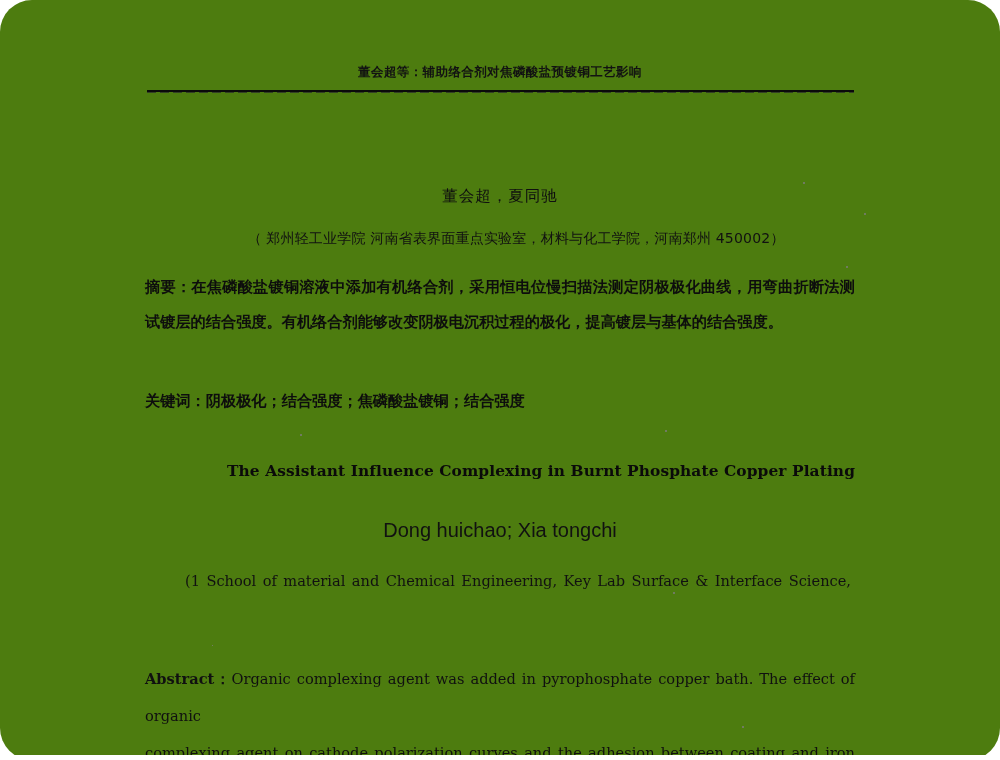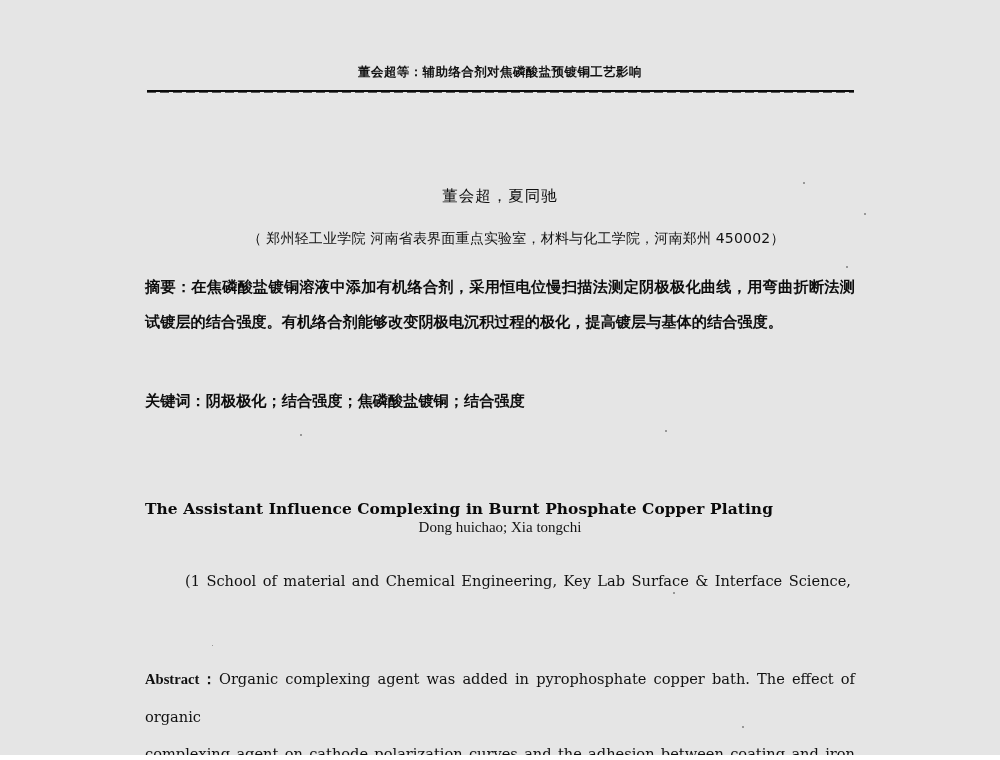--- a/index.html
+++ b/index.html
@@ -13,21 +13,22 @@
     overflow: hidden;
     font-family: "DejaVu Serif", "Liberation Serif", serif;
     color: #0d0d0d;
     position: relative;
   }
 
   
   .page {
     position: absolute;
     inset: 0;
-    background: #e5e5e5;
+    background: #4d7c0f;
+    border-radius: 32px;
   }
 
   .content {
     position: absolute;
     left: 145px;
     top: 0;
     width: 710px;
     height: 760px;
   }
 
@@ -134,40 +135,40 @@
     font-weight: bold;
     font-size: 15.2px;
     line-height: 26px;
     color: #0d0d0d;
     white-space: nowrap;
   }
 
   
   .en-title {
     position: absolute;
-    top: 500px;
-    left: 0;
-    width: 710px;
-    text-align: left;
+    top: 462px;
+    left: 0;
+    width: 710px;
+    text-align: right;
     font-family: "DejaVu Serif", "Liberation Serif", serif;
     font-weight: bold;
     font-size: 15.4px;
     letter-spacing: .1px;
     color: #0a0a0a;
     white-space: nowrap;
   }
 
   .en-authors {
     position: absolute;
     top: 519px;
     left: 0;
     width: 710px;
     text-align: center;
-    font-family: Liberation Serif, serif;
-    font-size: 15px;
+    font-family: Liberation Sans, sans-serif;
+    font-size: 20px;
     color: #111;
     white-space: nowrap;
   }
 
   .en-affil {
     position: absolute;
     top: 562px;
     left: 0;
     width: 710px;
     font-family: "DejaVu Serif", "Liberation Serif", serif;
@@ -197,21 +198,20 @@
     line-height: 37px;
     color: #101010;
   }
   .en-abstract .ln {
     display: block;
     text-align: justify;
     text-align-last: justify;
   }
   .en-abstract .lead {
     font-weight: bold;
-    font-family: Liberation Serif, serif;
   }
 
   
   .speck {
     position: absolute;
     background: #7d7d7d;
     border-radius: 50%;
     pointer-events: none;
   }
 

